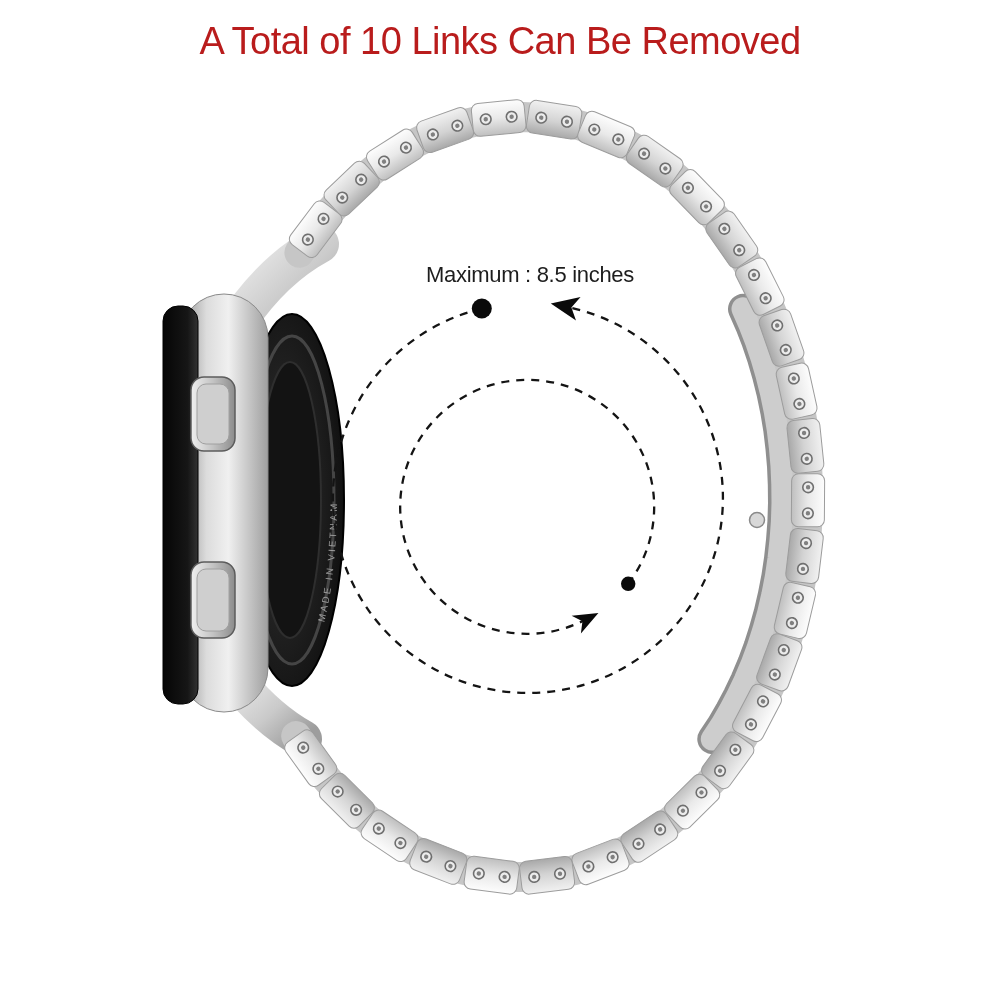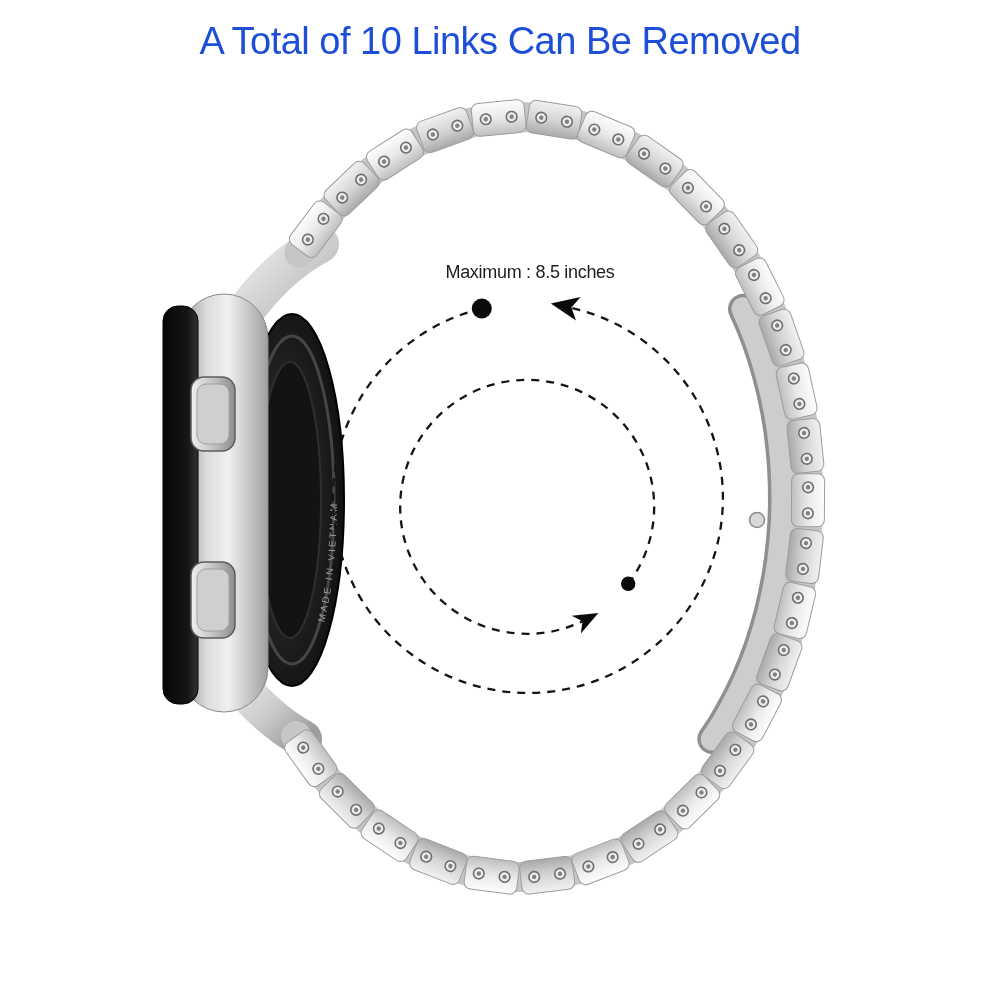--- a/index.html
+++ b/index.html
@@ -2,25 +2,25 @@
 <html><head>
 <meta charset="utf-8">
 <style>
   html,body{margin:0;padding:0;background:#fff;}
   .stage{
     position:relative;width:1000px;height:1000px;background:#ffffff;
     font-family:"Liberation Sans","DejaVu Sans",sans-serif;overflow:hidden;
   }
   .title{
     position:absolute;top:18px;left:0;width:100%;text-align:center;
-    font-size:38px;line-height:46px;letter-spacing:-0.5px;color:#1d4ed8;font-weight:400;
+    font-size:38px;line-height:46px;letter-spacing:-0.5px;color:#b91c1c;font-weight:400;
   }
   .anno{
     position:absolute;transform:translateX(-50%);white-space:nowrap;
-    font-size:18px;color:#1d1d1d;letter-spacing:-0.3px;font-weight:400;
+    font-size:22px;color:#1d1d1d;letter-spacing:-0.3px;font-weight:400;
   }
   .anno.max{left:530px;top:262px;}
   .anno.min{left:523px;top:490px;}
   svg{position:absolute;left:0;top:0;}
 </style>
 </head>
 <body>
 
 <div class="stage">
 

